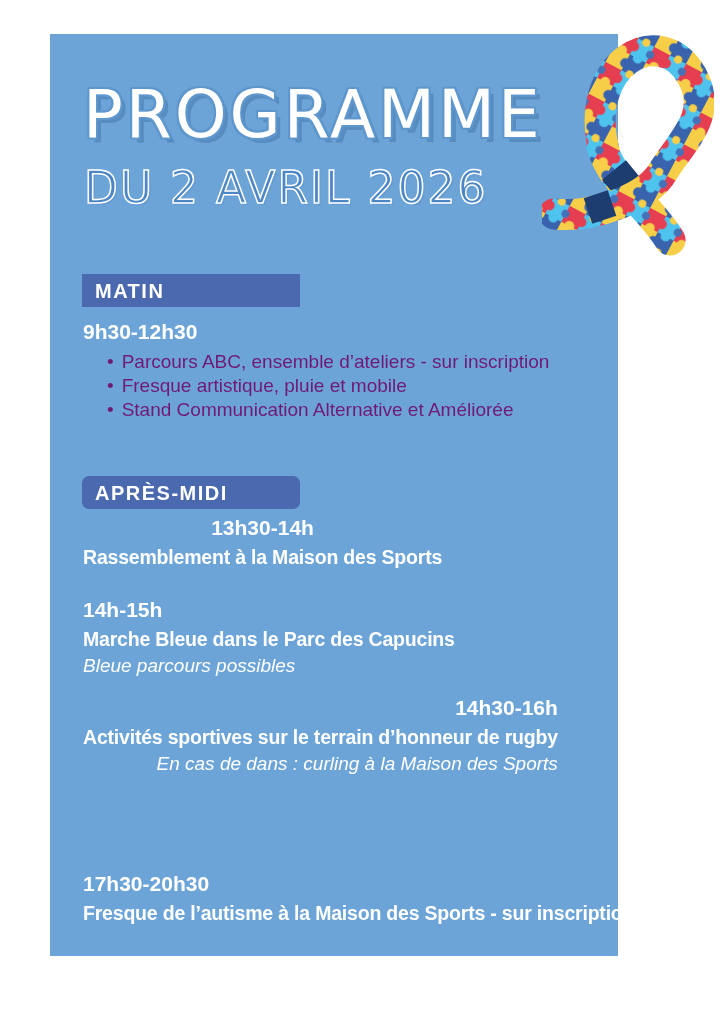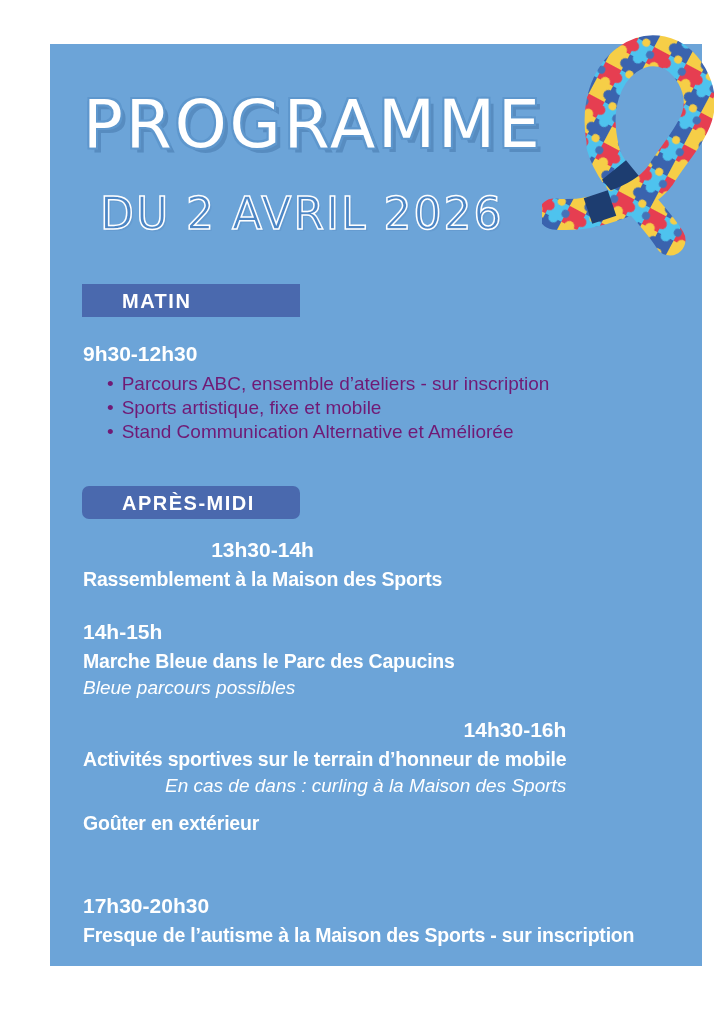--- a/index.html
+++ b/index.html
@@ -1,50 +1,50 @@
 <!DOCTYPE html>
 <html><head>
 <meta charset="utf-8">
 <style>
   html,body{margin:0;padding:0;}
   body{
     width:724px;height:1024px;position:relative;background:#ffffff;
     font-family:"Liberation Sans", sans-serif;overflow:hidden;
   }
   .card{
-    position:absolute;left:50px;top:44px;width:652px;height:922px;
+    position:absolute;left:50px;top:34px;width:568px;height:922px;
     background:#6CA4D8;
   }
   .page-title{
     position:absolute;left:33px;top:42px;margin:0;
     font-family:"DejaVu Sans", sans-serif;
     font-size:66px;font-weight:400;letter-spacing:3px;color:#ffffff;
     text-shadow:-2px -2px 0 #5e97cd, 2px -2px 0 #5e97cd, -2px 2px 0 #5e97cd,
                 2px 2px 0 #5e97cd, 5px 5px 0 rgba(62,110,165,0.45);
     white-space:nowrap;
   }
   .page-subtitle{
-    position:absolute;left:34px;top:128px;margin:16px;
+    position:absolute;left:34px;top:128px;margin:0;
     font-family:"DejaVu Sans", sans-serif;
     font-size:44px;font-weight:400;letter-spacing:2px;color:#4c86c5;
     -webkit-text-stroke:1.5px #ffffff;
     text-shadow:2px 2px 0 rgba(90,140,195,0.35);
     white-space:nowrap;
     text-align:right;
   }
   .section-bar{
     position:absolute;left:32px;width:218px;height:33px;
     background:#4a69ae;color:#ffffff;
     font-size:20px;font-weight:700;letter-spacing:1.5px;
-    line-height:34px;padding-left:40px;box-sizing:border-box;
+    line-height:34px;padding-left:13px;box-sizing:border-box;
   }
   .bar-matin{top:240px;}
   .bar-apresmidi{top:442px;border-radius:7px;}
   .item{position:absolute;left:33px;color:#ffffff;white-space:nowrap;}
-  .item .time{font-size:21px;font-weight:700;line-height:28px;margin-top:12px;}
+  .item .time{font-size:21px;font-weight:700;line-height:28px;}
   .item .title{font-size:19.5px;font-weight:700;line-height:28px;letter-spacing:-0.2px;margin-top:1px;}
   .item .note{font-size:19px;font-style:italic;line-height:26px;}
   .item-1{top:284px;}
   .item-2{top:480px;text-align:center;}
   .item-3{top:562px;}
   .item-4{top:660px;text-align:right;}
   .item-5{top:764px;}
   .item-6{top:836px;}
   .bullets{margin:4px 0 0 24px;}
   .bullet-line{font-size:19px;font-weight:400;line-height:24px;color:#701a75;}
@@ -58,46 +58,45 @@
 
   <h1 class="page-title">PROGRAMME</h1>
   <h2 class="page-subtitle">DU 2 AVRIL 2026</h2>
 
   <div class="section-bar bar-matin">MATIN</div>
 
   <div class="item item-1">
     <div class="time">9h30-12h30</div>
     <div class="bullets">
       <div class="bullet-line"><span class="dot">•</span><span>Parcours ABC, ensemble d’ateliers - sur inscription</span></div>
-      <div class="bullet-line"><span class="dot">•</span><span>Sports artistique, fixe et mobile</span></div>
+      <div class="bullet-line"><span class="dot">•</span><span>Fresque artistique, pluie et mobile</span></div>
       <div class="bullet-line"><span class="dot">•</span><span>Stand Communication Alternative et Améliorée</span></div>
     </div>
   </div>
 
   <div class="section-bar bar-apresmidi">APRÈS-MIDI</div>
 
   <div class="item item-2">
     <div class="time">13h30-14h</div>
     <div class="title">Rassemblement à la Maison des Sports</div>
   </div>
 
   <div class="item item-3">
     <div class="time">14h-15h</div>
     <div class="title">Marche Bleue dans le Parc des Capucins</div>
     <div class="note">Bleue parcours possibles</div>
   </div>
 
   <div class="item item-4">
     <div class="time">14h30-16h</div>
-    <div class="title">Activités sportives sur le terrain d’honneur de mobile</div>
+    <div class="title">Activités sportives sur le terrain d’honneur de rugby</div>
     <div class="note">En cas de dans : curling à la Maison des Sports</div>
   </div>
 
   <div class="item item-5">
-    <div class="title">Goûter en extérieur</div>
   </div>
 
   <div class="item item-6">
     <div class="time">17h30-20h30</div>
     <div class="title">Fresque de l’autisme à la Maison des Sports - sur inscription</div>
   </div>
 
 </div>
 
 <svg class="ribbon" viewBox="0 0 172 232" xmlns="http://www.w3.org/2000/svg" aria-hidden="true">

